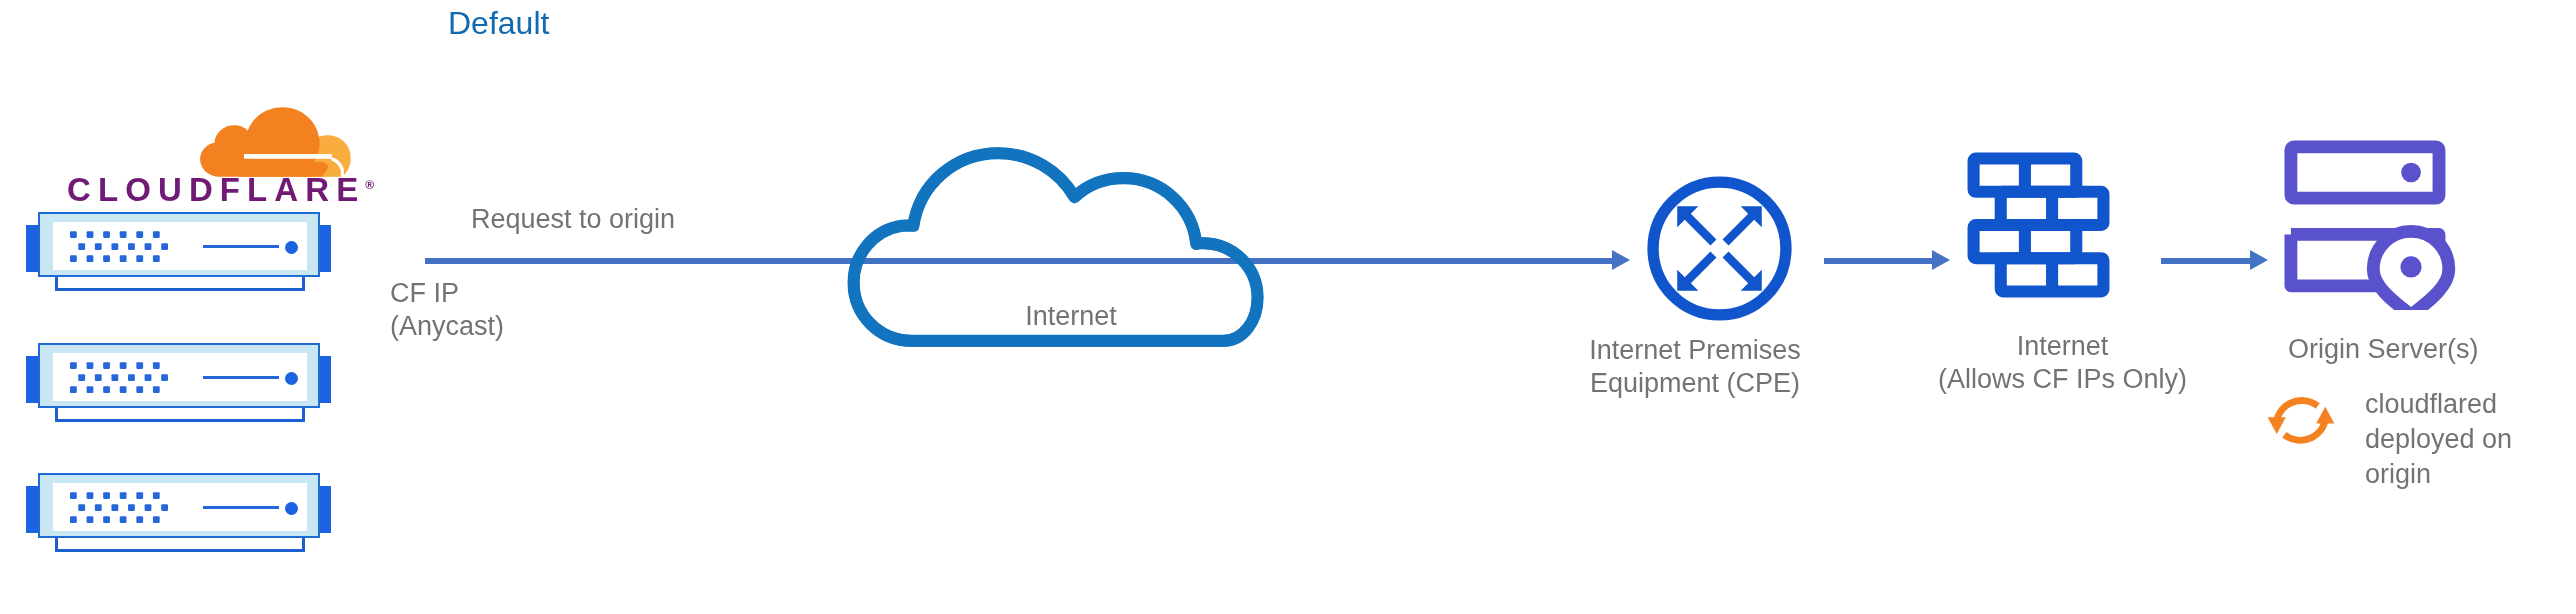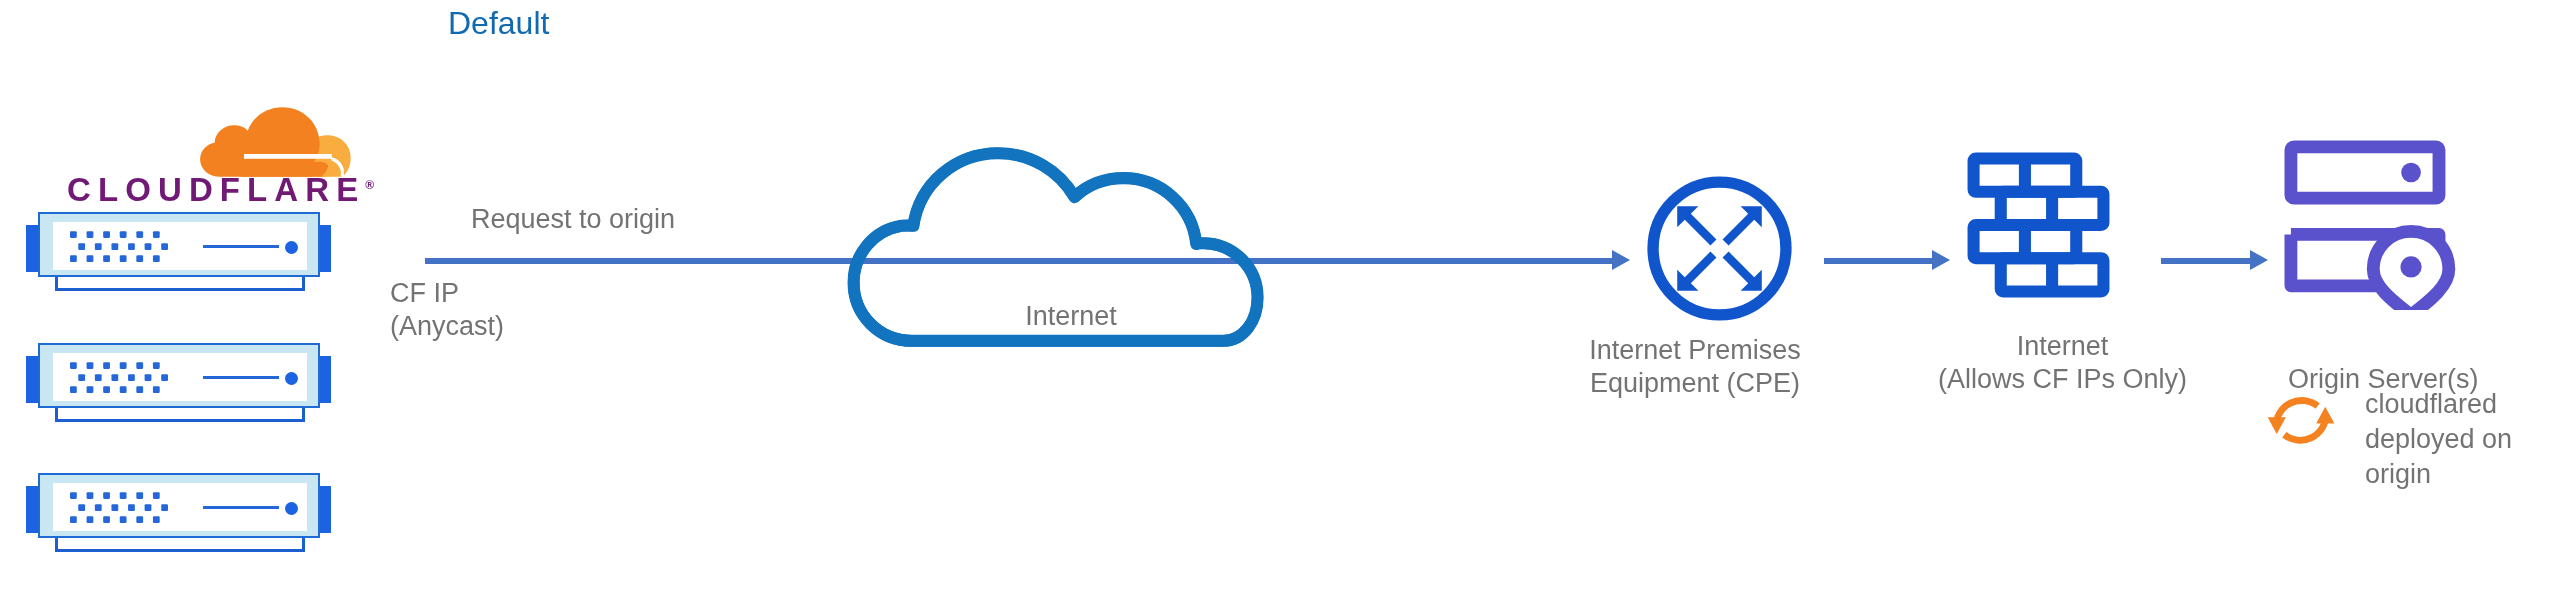--- a/index.html
+++ b/index.html
@@ -120,21 +120,21 @@
     width: 356px; text-align: center;
   }
   #label-cpe {
     left: 1453px; top: 334px;
     width: 484px; text-align: center;
   }
   #label-firewall {
     left: 1862px; top: 330px;
     width: 401px; text-align: center;
   }
-  #label-origin-server { left: 2288px; top: 333px; margin-top: 30px; }
+  #label-origin-server { left: 2288px; top: 333px; }
   #label-cloudflared {
     left: 2349px; top: 387px;
     line-height: 35px;
     margin-left: 16px;
   }
 
   
   #icon-internet-cloud { left: 840px; top: 110px; width: 469px; height: 246px; }
   #icon-cpe-router { left: 1644px; top: 173px; width: 151px; height: 151px; }
   #icon-firewall { left: 1963px; top: 151px; width: 151px; height: 151px; }

